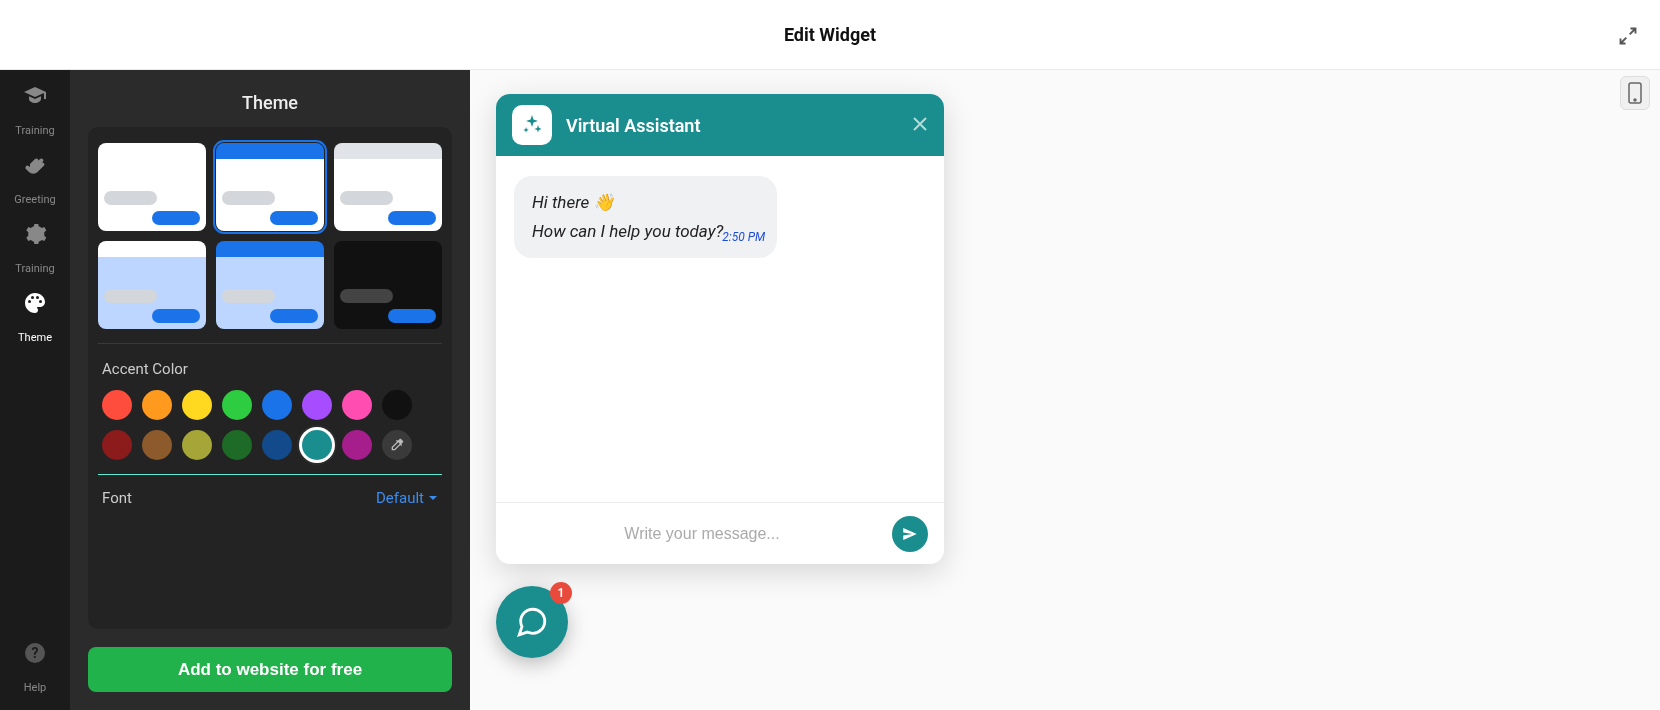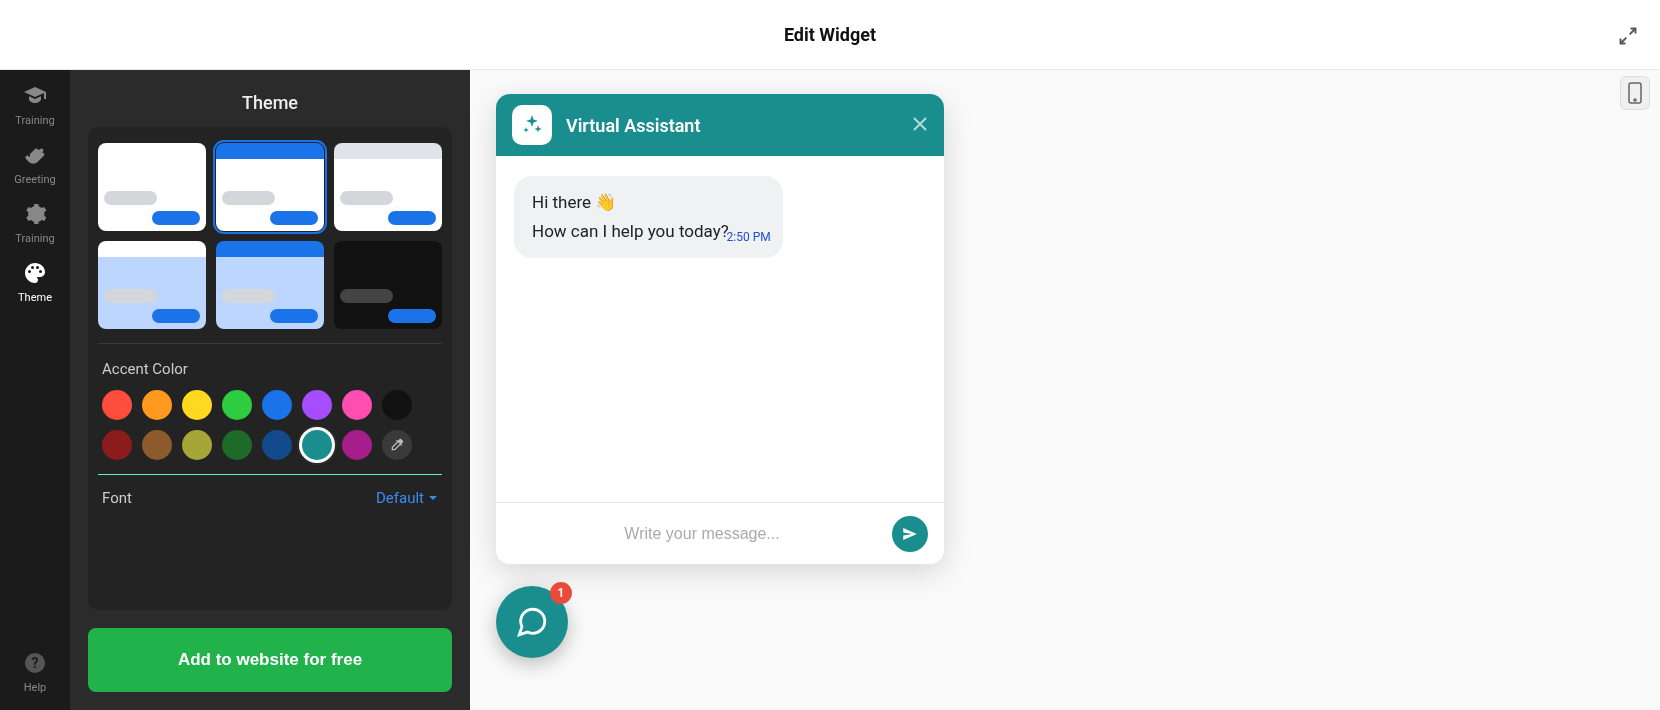--- a/index.html
+++ b/index.html
@@ -6,21 +6,21 @@
   body { font-family: -apple-system, BlinkMacSystemFont, "Segoe UI", Roboto, Arial, sans-serif; background: #fff; width: 1660px; height: 710px; overflow: hidden; }
 
   .titlebar { height: 70px; display: flex; align-items: center; justify-content: center; position: relative; background: #fff; border-bottom: 1px solid #e8e8e8; }
   .titlebar h1 { font-size: 18px; font-weight: 700; color: #111; }
   .expand-btn { position: absolute; right: 18px; top: 22px; width: 28px; height: 28px; display: flex; align-items: center; justify-content: center; color: #555; cursor: pointer; }
 
   .main { display: flex; height: 640px; }
 
   
   .icon-rail { width: 70px; background: #1b1b1b; display: flex; flex-direction: column; align-items: center; padding-top: 14px; }
-  .rail-item { width: 70px; display: flex; flex-direction: column; align-items: center; gap: 6px; margin-bottom: 16px; cursor: pointer; color: #888; }
+  .rail-item { width: 70px; display: flex; flex-direction: column; align-items: center; gap: 16px; margin-bottom: 16px; cursor: pointer; color: #888; }
   .rail-item.active { color: #fff; }
   .rail-item svg { fill: currentColor; }
   .rail-item span { font-size: 11px; }
   .rail-spacer { flex: 1; }
 
   
   .panel { width: 400px; background: #2b2b2b; color: #fff; display: flex; flex-direction: column; }
   .panel-title { text-align: center; font-size: 18px; font-weight: 500; padding: 22px 0 14px; color: #eee; }
   .theme-card { background: #232323; border-radius: 10px; margin: 0 18px 0 18px; padding: 16px 10px 12px; flex: 1; overflow: hidden; }
 
@@ -37,35 +37,35 @@
   .swatch-row { display: flex; flex-wrap: wrap; gap: 10px; }
   .swatch { width: 30px; height: 30px; border-radius: 50%; cursor: pointer; }
   .swatch.sel { box-shadow: 0 0 0 3px #fff, 0 0 0 5px #2b2b2b; }
   .eyedrop { width: 30px; height: 30px; border-radius: 50%; background: #3a3a3a; display: flex; align-items: center; justify-content: center; cursor: pointer; }
 
   .font-row { display: flex; justify-content: space-between; align-items: center; padding: 14px 4px 0; }
   .font-label { color: #ccc; font-size: 15px; }
   .font-value { color: #3a8cf0; font-size: 15px; cursor: pointer; display: flex; align-items: center; gap: 4px; }
 
   .cta-wrap { padding: 18px; }
-  .cta { width: 100%; height: 64px; background: #22b24c; border: none; border-radius: 8px; color: #fff; font-size: 17px; font-weight: 600; cursor: pointer; }
+  .cta { width: 100%; height: 45px; background: #22b24c; border: none; border-radius: 8px; color: #fff; font-size: 17px; font-weight: 600; cursor: pointer; }
 
   
   .preview { flex: 1; background: #fafafa; position: relative; }
 
   .device-btn { position: absolute; right: 10px; top: 6px; width: 30px; height: 34px; background: #f0f0f0; border: 1px solid #ddd; border-radius: 6px; display: flex; align-items: center; justify-content: center; cursor: pointer; color: #666; }
 
   .chat-widget { position: absolute; left: 26px; top: 24px; width: 448px; height: 470px; background: #fff; border-radius: 14px; box-shadow: 0 8px 30px rgba(0,0,0,0.15); display: flex; flex-direction: column; overflow: hidden; }
   .chat-head { height: 62px; background: #1a8e8e; display: flex; align-items: center; padding: 0 16px; gap: 14px; justify-content: space-between; }
   .chat-avatar { width: 40px; height: 40px; background: #fff; border-radius: 10px; display: flex; align-items: center; justify-content: center; }
   .chat-title { color: #fff; font-size: 18px; font-weight: 600; flex: 1; }
   .chat-close { color: #b4dada; cursor: pointer; font-size: 20px; }
 
   .chat-body { flex: 1; padding: 20px 18px 10px; background: #fff; display: flex; flex-direction: column; gap: 10px; }
-  .greet { align-self: flex-start; background: #f0f1f3; border-radius: 18px; padding: 12px 54px 12px 18px; font-size: 17px; color: #222; line-height: 1.7; position: relative; max-width: 80%; }
+  .greet { align-self: flex-start; background: #f0f1f3; border-radius: 18px; padding: 12px 54px 12px 18px; font-size: 17px; color: #222; line-height: 1.7; position: relative; max-width: 80%; font-style: italic; }
   .greet .ts { position: absolute; right: 12px; bottom: 10px; font-size: 12px; color: #1d4ed8; }
   .suggest { align-self: flex-end; background: #1a8e8e; color: #fff; border-radius: 22px; padding: 10px 20px; font-size: 17px; cursor: pointer; }
   .suggest-wrap { display: flex; flex-direction: column; align-items: flex-end; gap: 12px; margin-top: 40px; }
 
   .chat-input-row { height: 62px; border-top: 1px solid #eaeaea; display: flex; align-items: center; padding: 0 16px; }
   .chat-input { flex: 1; border: none; outline: none; font-size: 16px; color: #8b5cf6; background: transparent; text-align: center; }
   .chat-input::placeholder { color: #aaa; }
   .send-btn { width: 36px; height: 36px; border-radius: 50%; background: #1a8e8e; display: flex; align-items: center; justify-content: center; cursor: pointer; }
 
   .fab { position: absolute; left: 26px; top: 516px; width: 72px; height: 72px; border-radius: 50%; background: #1a8e8e; display: flex; align-items: center; justify-content: center; box-shadow: 0 6px 20px rgba(0,0,0,0.25); cursor: pointer; }

